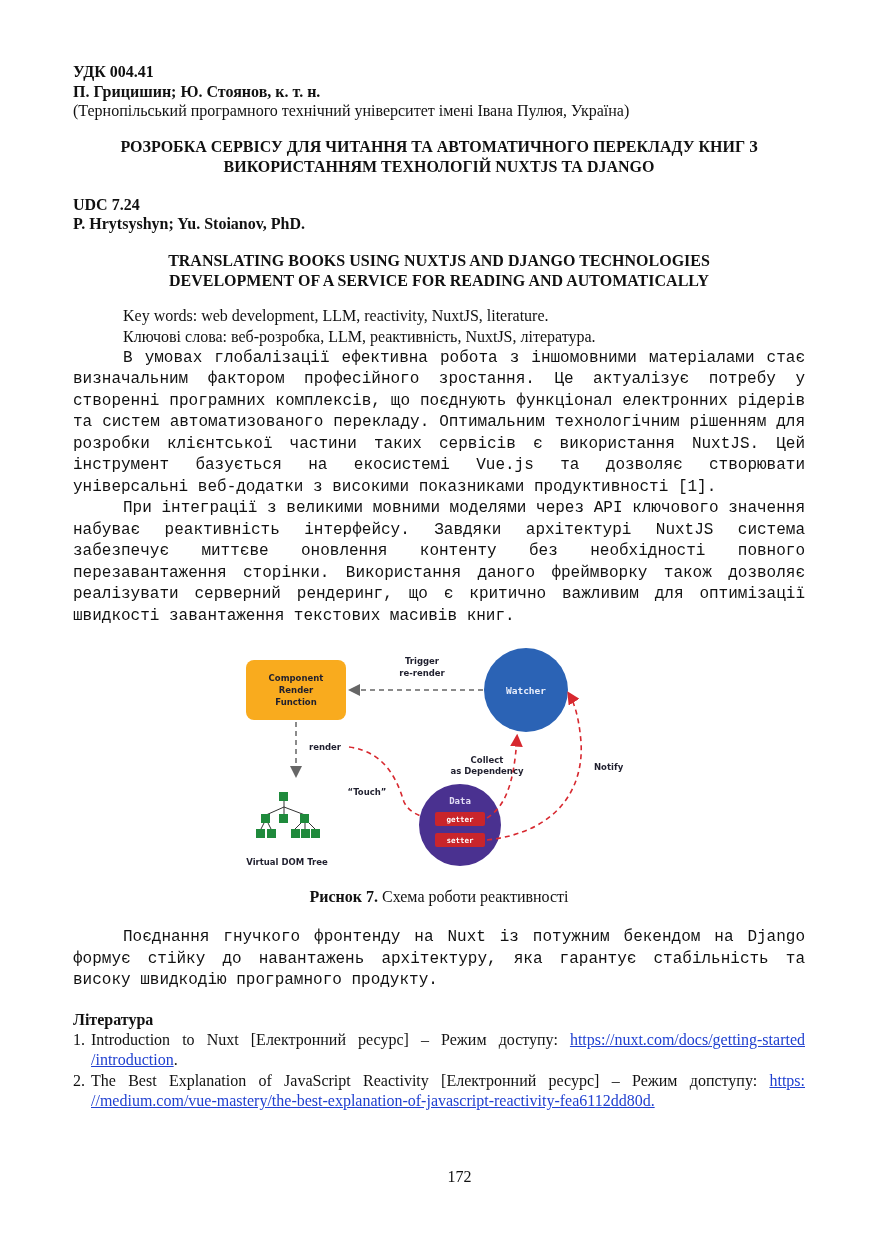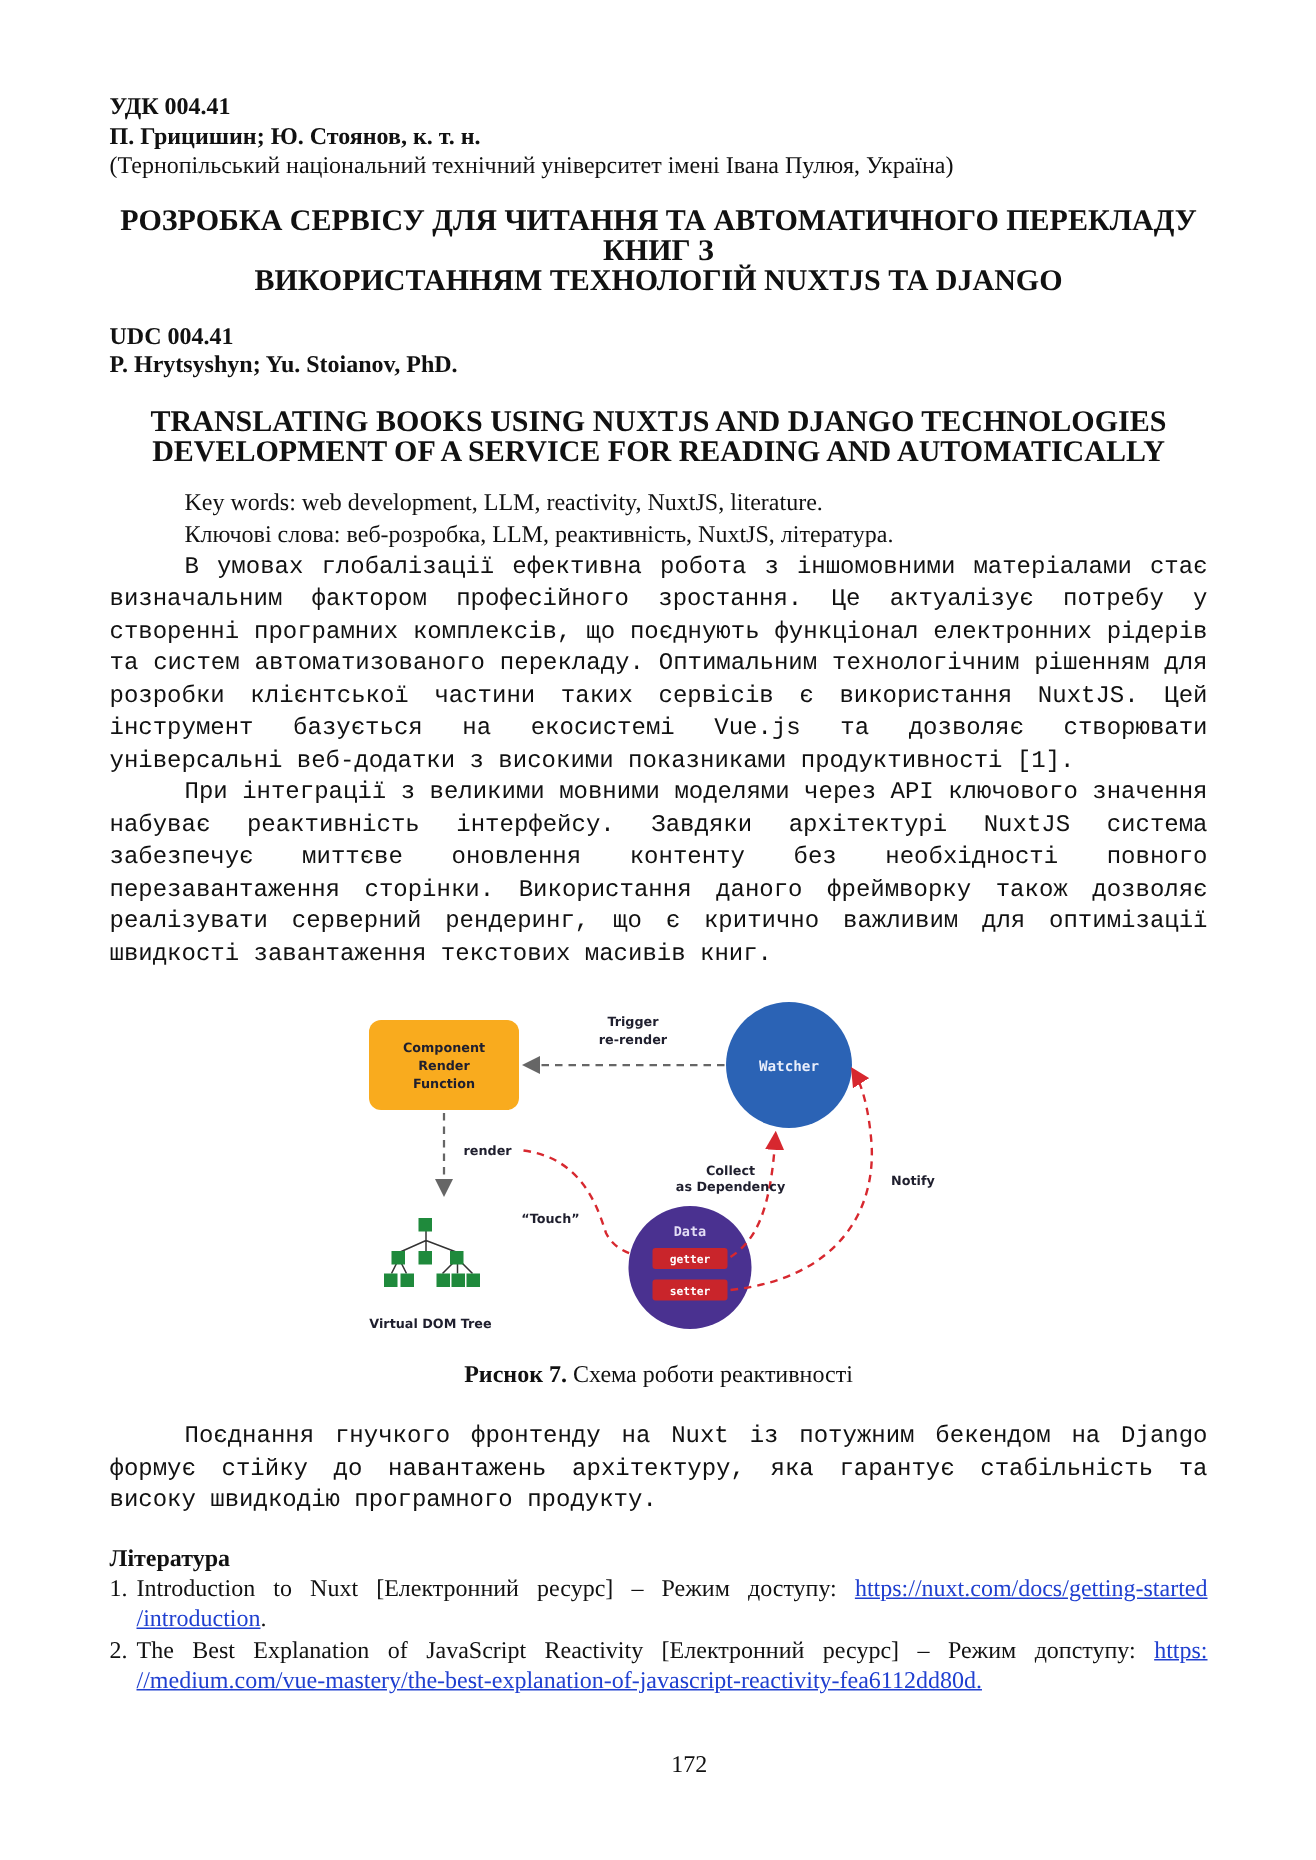--- a/index.html
+++ b/index.html
@@ -1,51 +1,51 @@
 <!DOCTYPE html>
 <html><head>
 <meta charset="utf-8">
 <style>
   html, body { margin: 0; padding: 0; background: #ffffff; }
   body { width: 877px; height: 1240px; position: relative; overflow: hidden;
          font-family: "Liberation Serif", serif; color: #111; }
   .page { position: absolute; left: 73px; top: 62px; width: 732px; }
   .line { font-size: 16px; line-height: 19.5px; }
   .bold { font-weight: bold; }
-  .title { text-align: center; font-weight: bold; font-size: 20px; line-height: 20px; }
+  .title { text-align: center; font-weight: bold; font-size: 16px; line-height: 20px; }
   p.body { margin: 0; font-size: 16px; line-height: 21.5px; text-align: justify; text-indent: 50px; font-family: Liberation Mono, monospace; }
   .kw { margin: 0; font-size: 16px; line-height: 21.5px; text-indent: 50px; }
   .fig { position: relative; width: 400px; height: 230px; margin: 0 auto; }
   .fig svg { position: absolute; left: 0; top: 0; }
   .caption { text-align: center; font-size: 16px; line-height: 20px; }
   .refs-title { text-align: left; font-weight: bold; font-size: 16px; line-height: 20px; }
   ol.refs { margin: 0; padding-left: 0; list-style: none; }
   ol.refs li { position: relative; padding-left: 18px; font-size: 16px; line-height: 20.5px; text-align: justify; }
   ol.refs li .num { position: absolute; left: 0; top: 0; }
   a.link { color: #1a0dab; color: #1f3fd0; text-decoration: underline; }
   .pagenum { position: absolute; left: 0; width: 877px; top: 1168px; text-align: center; font-size: 16px; padding-left: 21px; }
   .dtext { font-family: "DejaVu Sans", sans-serif; font-weight: bold; fill: #1f1f2e; font-size: 8.5px; }
   .mono { font-family: "DejaVu Sans Mono", monospace; font-weight: bold; }
 </style>
 </head>
 <body>
 
 <div class="page">
   <div class="line bold">УДК 004.41</div>
   <div class="line bold">П. Грицишин; Ю. Стоянов, к. т. н.</div>
-  <div class="line">(Тернопільський національний технічний університет імені Івана Пулюя, Україна)</div>
+  <div class="line">(Тернопільський програмного технічний університет імені Івана Пулюя, Україна)</div>
 
   <div style="height:16px"></div>
   <div class="title">
     <div>РОЗРОБКА СЕРВІСУ ДЛЯ ЧИТАННЯ ТА АВТОМАТИЧНОГО ПЕРЕКЛАДУ КНИГ З</div>
     <div>ВИКОРИСТАННЯМ ТЕХНОЛОГІЙ NUXTJS ТА DJANGO</div>
   </div>
 
   <div style="height:18px"></div>
-  <div class="line bold">UDC 004.41</div>
+  <div class="line bold">UDC 7.24</div>
   <div class="line bold">P. Hrytsyshyn; Yu. Stoianov, PhD.</div>
 
   <div style="height:17px"></div>
   <div class="title">
     <div>TRANSLATING BOOKS USING NUXTJS AND DJANGO TECHNOLOGIES</div>
     <div>DEVELOPMENT OF A SERVICE FOR READING AND AUTOMATICALLY</div>
   </div>
 
   <div style="height:14px"></div>
   <div class="kw">Key words: web development, LLM, reactivity, NuxtJS, literature.</div>

